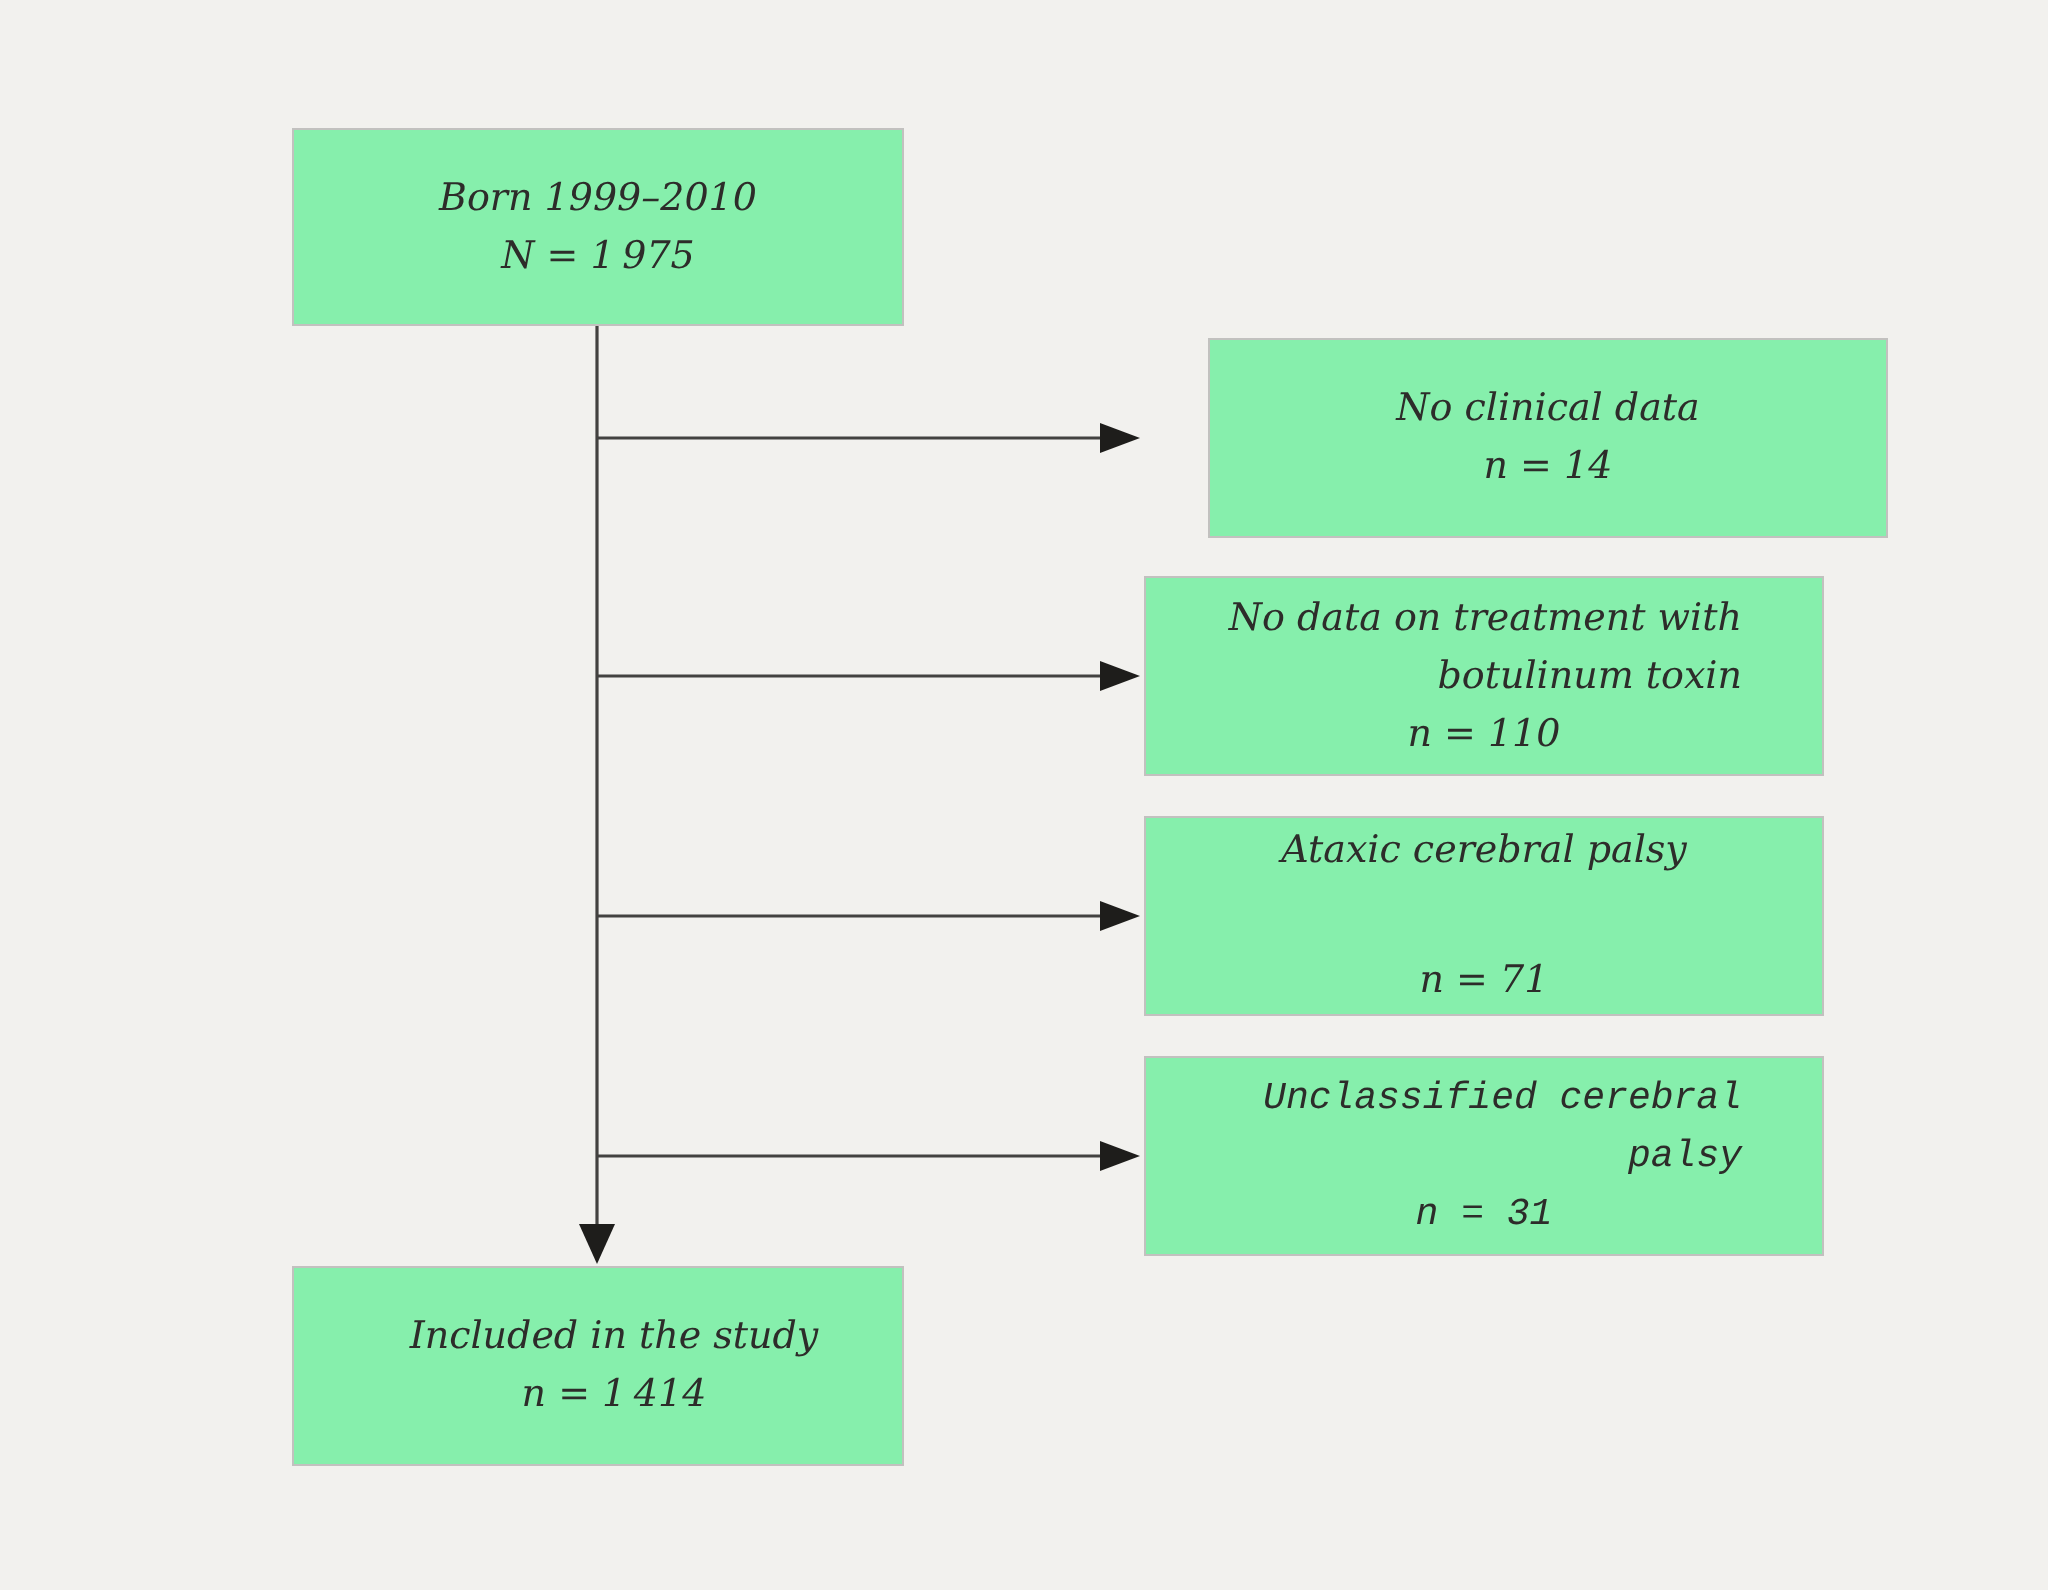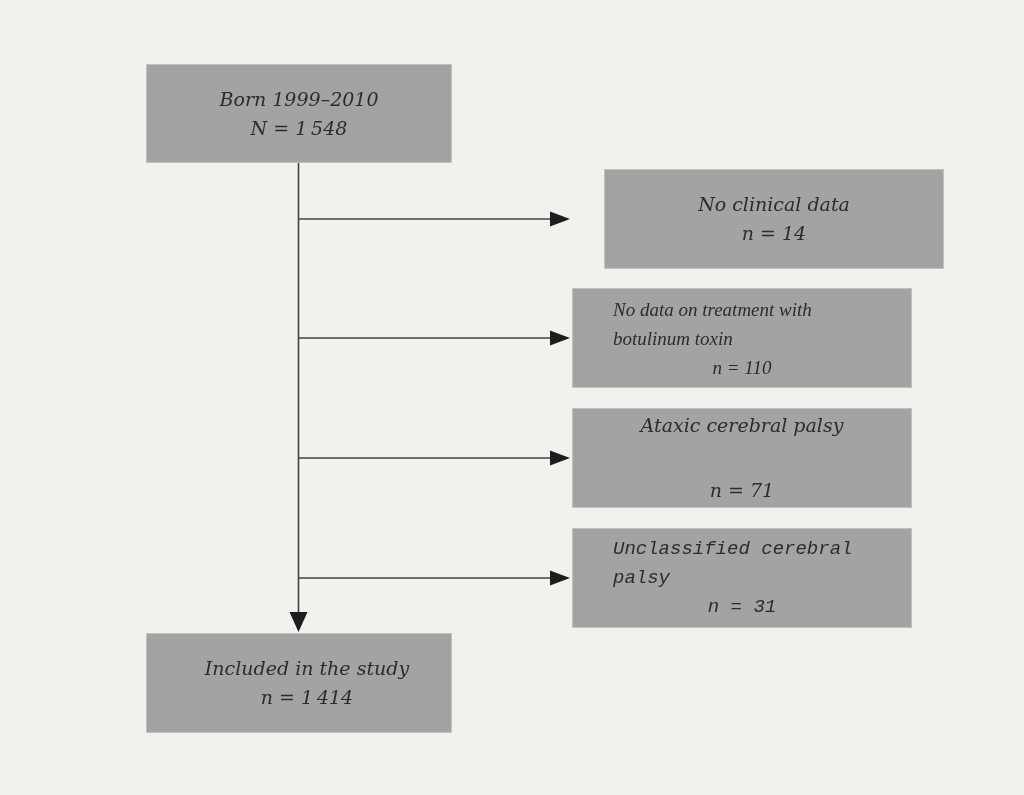--- a/index.html
+++ b/index.html
@@ -22,36 +22,36 @@
   .connectors line {
     stroke: #434240;
     stroke-width: 1.6;
   }
   .connectors polygon {
     fill: #1e1d1b;
     stroke: none;
   }
   .box {
     position: absolute;
-    background: #a3a3a3;
+    background: #86efac;
     border: 1px solid #c2c1bf;
     display: flex;
     flex-direction: column;
     justify-content: center;
     align-items: center;
-    text-align: left;
+    text-align: right;
     font-style: italic;
     font-size: 19px;
     line-height: 29px;
     color: #2d2c2a;
   }
   .box .label { max-width: 258px; }
   .box-start    { left: 146px; top:  64px; width: 306px; height:  99px; }
   .box-excl-0   { left: 572px; top: 169px; width: 340px; height: 100px; margin-left: 32px; }
-  .box-excl-1   { left: 572px; top: 288px; width: 340px; height: 100px; font-family: Liberation Serif, serif; }
+  .box-excl-1   { left: 572px; top: 288px; width: 340px; height: 100px; }
   .box-excl-2   { left: 572px; top: 408px; width: 340px; height: 100px; gap: 36px; }
   .box-excl-3   { left: 572px; top: 528px; width: 340px; height: 100px; font-family: Liberation Mono, monospace; }
   .box-included { left: 146px; top: 633px; width: 306px; height: 100px; padding-left: 16px; }
 </style>
 </head>
 <body>
 
 <div class="canvas">
 
   <svg class="connectors" viewBox="0 0 1024 795" xmlns="http://www.w3.org/2000/svg">
@@ -66,21 +66,21 @@
 
     <line x1="298.5" y1="458" x2="552" y2="458"></line>
     <polygon points="550,450.5 550,465.5 570,458"></polygon>
 
     <line x1="298.5" y1="578" x2="552" y2="578"></line>
     <polygon points="550,570.5 550,585.5 570,578"></polygon>
   </svg>
 
   <div class="box box-start">
     <div class="label">Born 1999–2010</div>
-    <div class="count">N = 1 548</div>
+    <div class="count">N = 1 975</div>
   </div>
 
   <div class="box box-excl-0">
     <div class="label">No clinical data</div>
     <div class="count">n = 14</div>
   </div>
 
   <div class="box box-excl-1">
     <div class="label">No data on treatment with botulinum toxin</div>
     <div class="count">n = 110</div>

